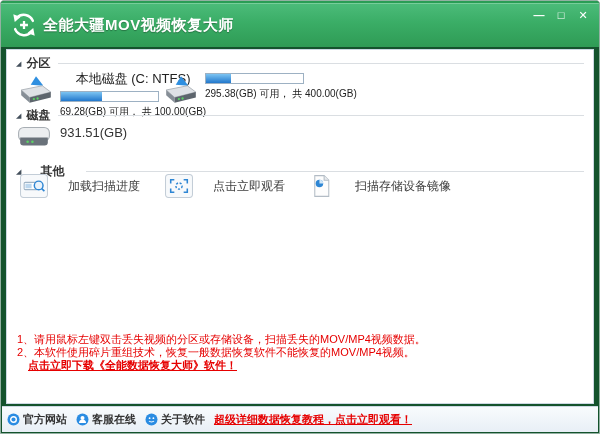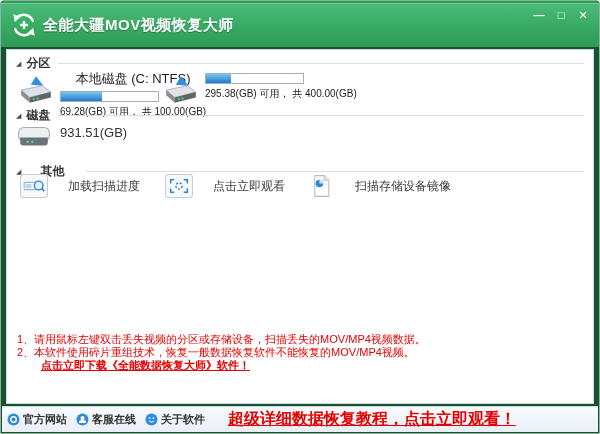--- a/index.html
+++ b/index.html
@@ -49,31 +49,31 @@
   .dmodel{font-size:10.5px;color:#333;white-space:nowrap;}
   .dcap{font-size:13px;color:#333;margin-top:4px;}
   
   .action{position:absolute;top:124px;display:flex;align-items:center;cursor:pointer;}
   .act-1{left:13px;} .act-2{left:158px;} .act-3{left:300px;text-align:center;}
   .act-ico{width:28px;height:24px;}
   .albl{font-size:12px;color:#3c3c3c;margin-left:20px;white-space:nowrap;}
   
   .notes{position:absolute;left:10px;top:283px;color:#e60000;font-size:11px;line-height:13px;}
   .note-line{white-space:nowrap;}
-  .note-link{margin-left:24px;font-weight:bold;text-decoration:underline;cursor:pointer;white-space:nowrap;}
+  .note-link{margin-left:11px;font-weight:bold;text-decoration:underline;cursor:pointer;white-space:nowrap;}
   
   .statusbar{
     position:absolute;left:1px;right:1px;bottom:1px;height:26px;
     background:linear-gradient(180deg,#f8fbfd,#e8eff6);
     border-top:1px solid #cdd8e3;display:flex;align-items:center;padding-left:5px;box-sizing:border-box;
   }
   .sitem{display:flex;align-items:center;margin-right:9px;cursor:pointer;}
   .sitem svg{width:13px;height:13px;margin-right:3px;}
   .slabel{font-size:11px;color:#333;font-weight:bold;white-space:nowrap;}
-  .tlink{margin-left:14px;font-size:16px;color:#e60000;font-weight:bold;
+  .tlink{font-size:11px;color:#e60000;font-weight:bold;
     text-decoration:underline;cursor:pointer;white-space:nowrap;}
 </style>
 </head>
 <body>
 
 <div class="window">
 
   <div class="titlebar">
     <svg class="logo" viewBox="0 0 27 27">
       <g fill="none" stroke="#ffffff" stroke-width="2.4" stroke-linecap="round">

